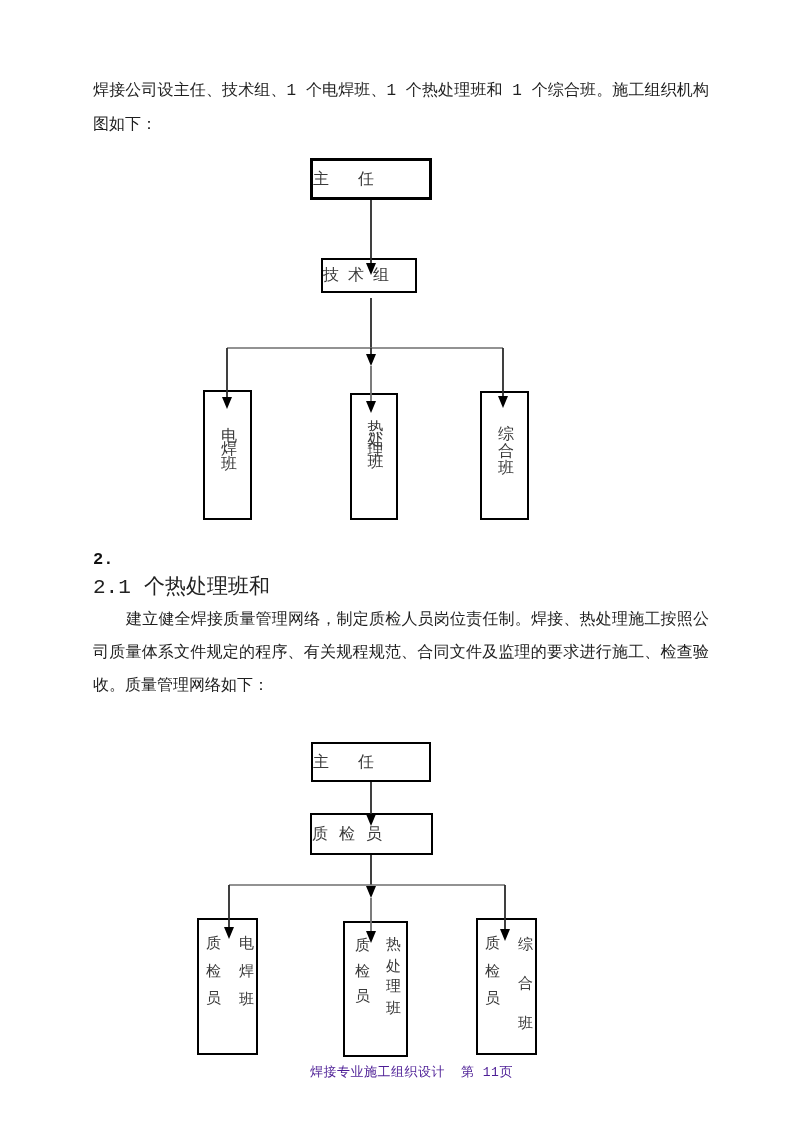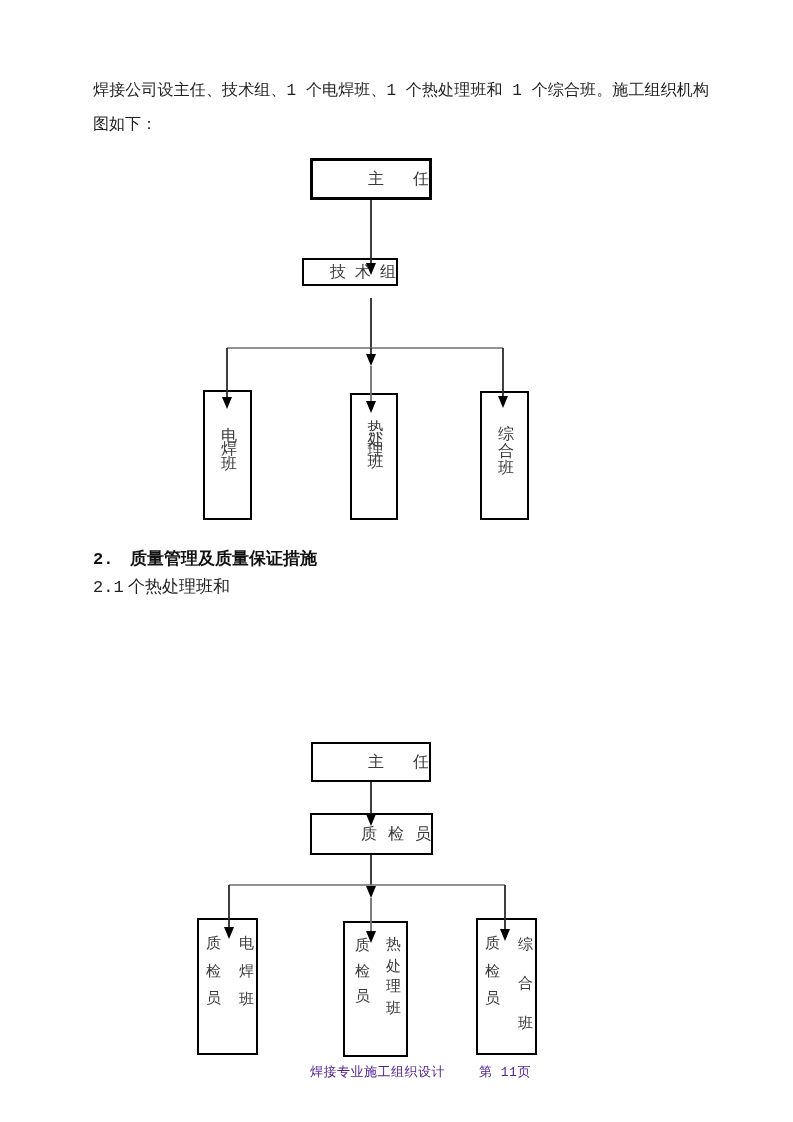--- a/index.html
+++ b/index.html
@@ -33,34 +33,35 @@
     font-size: 17px;
     font-weight: bold;
     line-height: 22px;
     color: #111;
   }
   .sec-heading .num { width: 37px; }
   .sub-heading {
     position: absolute;
     left: 93px; top: 577px;
     display: flex;
-    font-size: 17px;
+    font-size: 21px;
     line-height: 22px;
     color: #222;
+    gap: 16px;
   }
   .sub-heading .num { width: 35px; }
 
   
   .obox {
     position: absolute;
     border: 2px solid #000;
     background: transparent;
     display: flex;
     align-items: center;
-    justify-content: flex-end;
+    justify-content: flex-start;
     font-size: 16px;
     color: #3a3a3a;
   }
   .obox.thick { border-width: 3px; }
   .hlabel { white-space: nowrap; }
   .ls29 { letter-spacing: 29px; margin-right: -29px; }
   .ls9  { letter-spacing: 9px;  margin-right: -9px; }
   .ls11 { letter-spacing: 11px; margin-right: -11px; }
 
   
@@ -99,40 +100,40 @@
   #c2-leaf1 { left: 197px; top: 918px; width: 61px; height: 137px; gap: 14px; }
   #c2-leaf1 .col1, #c2-leaf1 .col2 { padding-top: 3px; letter-spacing: 28px; }
   #c2-leaf2 { left: 343px; top: 921px; width: 65px; height: 136px; gap: 12px; }
   #c2-leaf2 .col1 { padding-top: 2px; letter-spacing: 26px; }
   #c2-leaf2 .col2 { padding-top: 2px; letter-spacing: 21px; }
   #c2-leaf3 { left: 476px; top: 918px; width: 61px; height: 137px; gap: 14px; }
   #c2-leaf3 .col1 { padding-top: 3px; letter-spacing: 28px; }
   #c2-leaf3 .col2 { padding-top: 3px; letter-spacing: 40px; }
 
   #c1-root { left: 310px; top: 158px; width: 122px; height: 42px; }
-  #c1-mid  { left: 302px; top: 258px; width: 96px;  height: 28px; }
+  #c1-mid  { left: 321px; top: 258px; width: 96px;  height: 35px; }
   #c2-root { left: 311px; top: 742px; width: 120px; height: 40px; border-width: 2.5px; }
   #c2-mid  { left: 310px; top: 813px; width: 123px; height: 42px; border-width: 2.5px; }
 
   .connector-layer {
     position: absolute;
     left: 0; top: 0;
     width: 793px; height: 1122px;
     pointer-events: none;
     z-index: 5;
   }
   .footer {
     position: absolute;
     top: 1063px;
     font-size: 13px;
     color: #4c1d95;
     letter-spacing: 0.5px;
   }
   #footer-title { left: 310px; }
-  #footer-page  { left: 479px; }
+  #footer-page  { left: 461px; }
 </style>
 </head>
 <body>
 
 <div class="page">
 
   <div class="para" id="para1">焊接公司设主任、技术组、1 个电焊班、1 个热处理班和 1 个综合班。施工组织机构图如下：</div>
 
   <div class="obox thick" id="c1-root">
     <span class="hlabel ls29">主任</span>
@@ -145,27 +146,27 @@
   </div>
   <div class="leafbox" id="c1-leaf2">
     <span class="vt">热处理班</span>
   </div>
   <div class="leafbox" id="c1-leaf3">
     <span class="vt">综合班</span>
   </div>
 
   <div class="sec-heading">
     <span class="num">2.</span>
-    <span>质量管理及质量保证措施</span>
   </div>
   <div class="sub-heading">
     <span class="num">2.1</span>
     <span>个热处理班和</span>
   </div>
 
+  <div class="para" id="para2">建立健全焊接质量管理网络，制定质检人员岗位责任制。焊接、热处理施工按照公司质量体系文件规定的程序、有关规程规范、合同文件及监理的要求进行施工、检查验收。质量管理网络如下：</div>
 
   <div class="obox" id="c2-root">
     <span class="hlabel ls29">主任</span>
   </div>
   <div class="obox" id="c2-mid">
     <span class="hlabel ls11">质检员</span>
   </div>
   <div class="leafbox2" id="c2-leaf1">
     <span class="vt col1">质检员</span>
     <span class="vt col2">电焊班</span>

